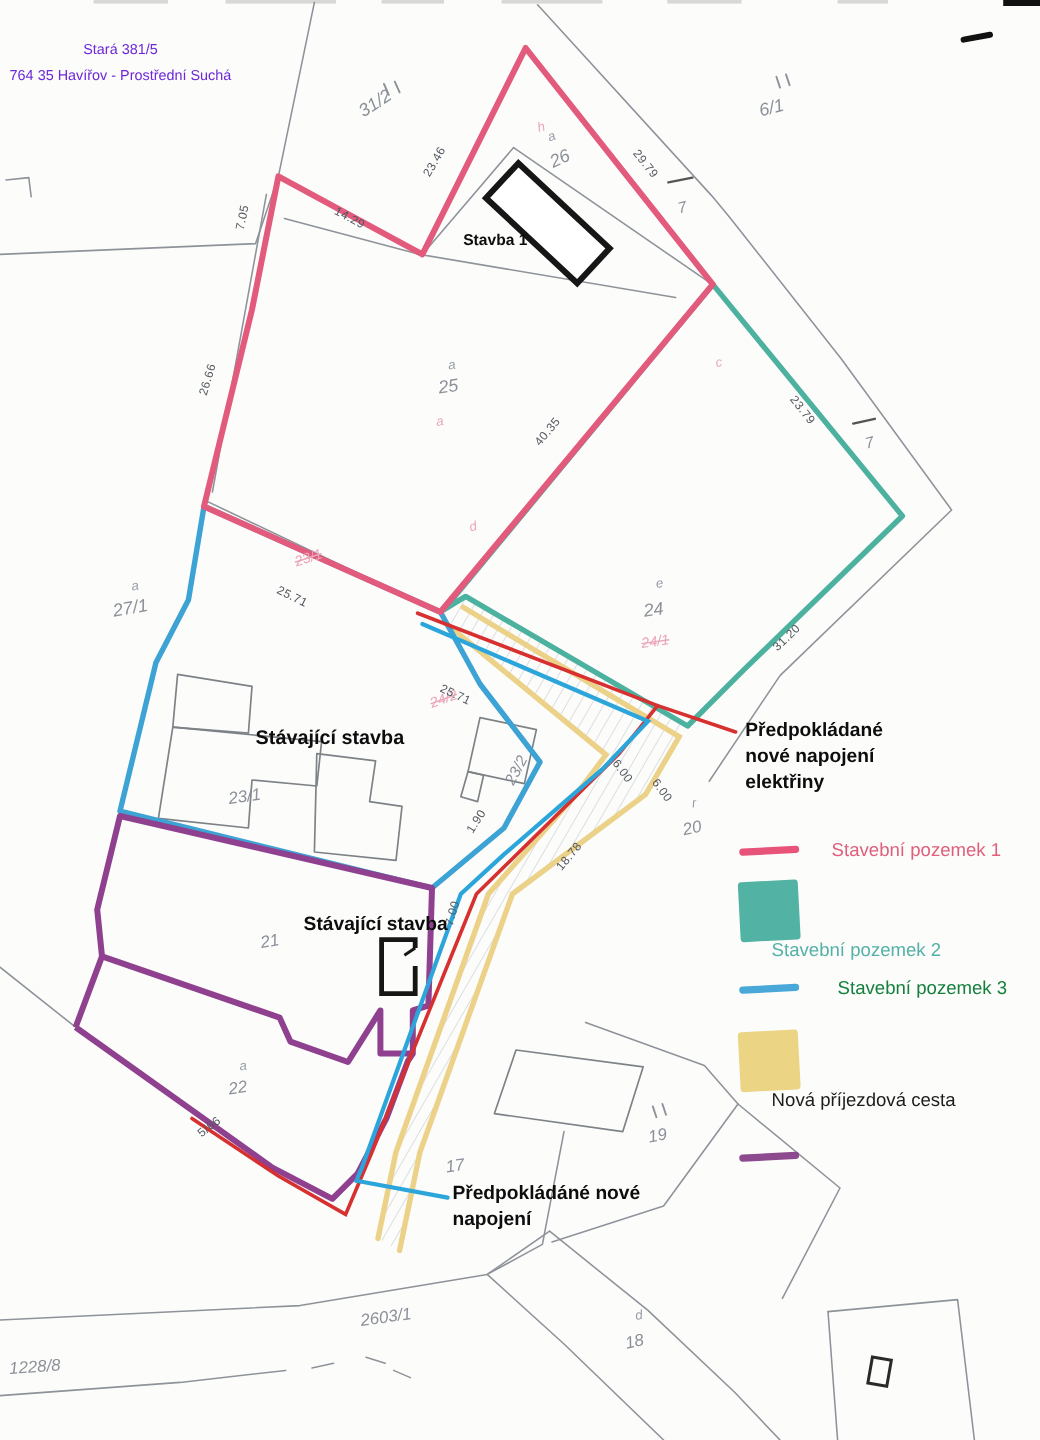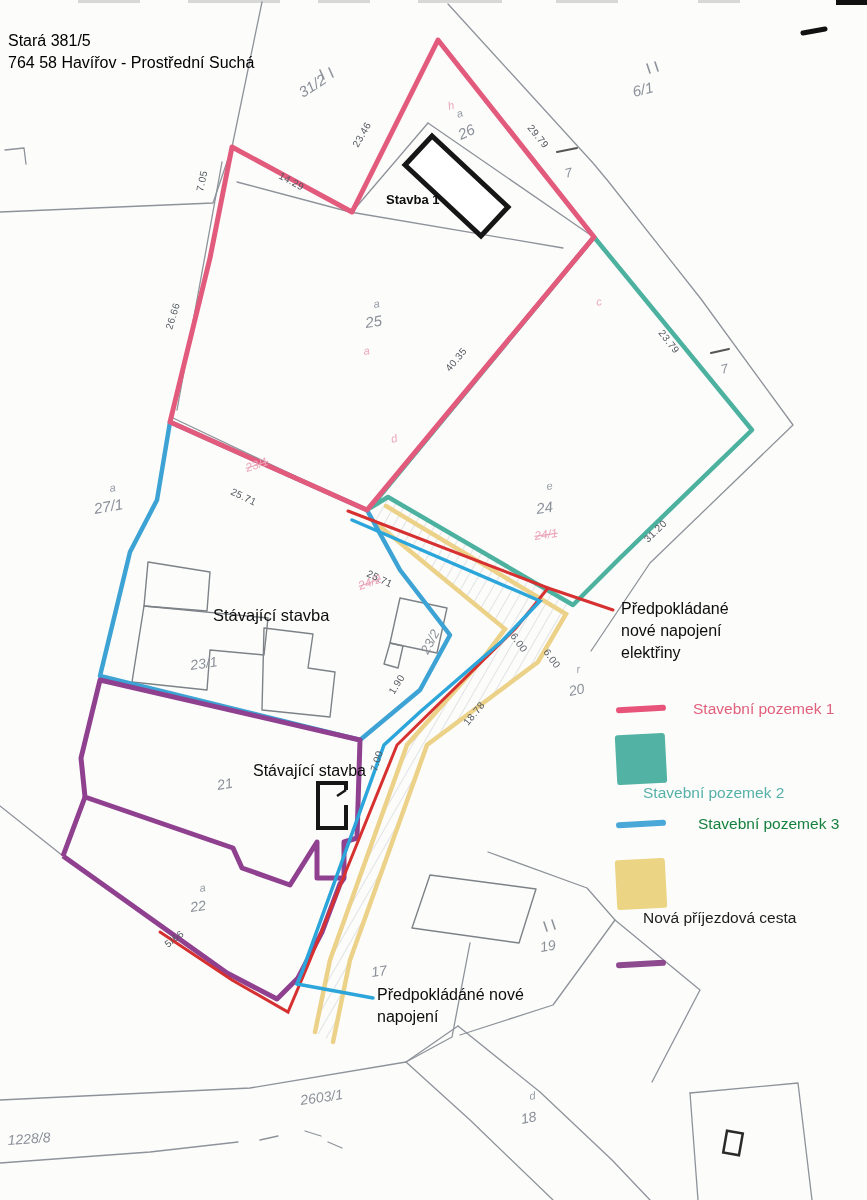--- a/index.html
+++ b/index.html
@@ -1,21 +1,21 @@
 <!DOCTYPE html>
 <html><head>
 <meta charset="utf-8">
 <style>
   html,body{margin:0;padding:0;background:#e8e8e8;}
   .page{position:relative;width:867px;height:1200px;background:#fcfcfb;overflow:hidden;
         font-family:"Liberation Sans", sans-serif;}
   svg{position:absolute;left:0;top:0;}
   .overlay{position:absolute;}
-  .addr{color:#000000;font-size:16px;line-height:22px;}
-  .maplabel{color:#0d0d0d;font-weight:400;white-space:pre-line;}
+  .addr{color:#6d28d9;font-size:12px;line-height:22px;text-align:center;}
+  .maplabel{color:#0d0d0d;font-weight:700;white-space:pre-line;}
   .legend-row{display:flex;align-items:flex-start;margin-left:0;}
   .swatch{width:50px;height:6px;border-radius:3px;flex:0 0 50px;margin-top:6px;transform:rotate(-3deg);}
   .legend-label{margin-left:27px;font-size:15.5px;line-height:18px;}
   .p-lbl{fill:#8b9099;font-style:italic;font-family:"Liberation Sans",sans-serif;}
   .scr{fill:#979da6;font-style:italic;font-size:11px;font-family:"Liberation Sans",sans-serif;}
   .pk{fill:#eba6ba;font-style:italic;font-size:11px;font-family:"Liberation Sans",sans-serif;}
   .strk{fill:#eba6ba;font-style:italic;font-size:12px;text-decoration:line-through;
         font-family:"Liberation Sans",sans-serif;}
   .meas{fill:#53585f;font-size:10px;letter-spacing:.4px;font-family:"Liberation Sans",sans-serif;}
   .smudge{position:absolute;top:0;height:3px;background:#b9b9b9;opacity:.55;}
@@ -171,21 +171,21 @@
       <text class="meas" transform="translate(543,652) rotate(54)">6.00</text>
       <text class="meas" transform="translate(394,695) rotate(-58)">1.90</text>
       <text class="meas" transform="translate(468,726) rotate(-50)">18.78</text>
       <text class="meas" transform="translate(377,772) rotate(-74)">7.00</text>
       <text class="meas" transform="translate(168,948) rotate(-38)">5/66</text>
     </g>
   </svg>
 
   <div class="overlay addr" style="left:8px;top:30px;">
     <div>Stará 381/5</div>
-    <div>764 58 Havířov - Prostřední Suchá</div>
+    <div>764 35 Havířov - Prostřední Suchá</div>
   </div>
 
   <div class="overlay maplabel" style="left:386px;top:192px;font-size:13px;font-weight:600;">Stavba 1</div>
 
   <div class="overlay maplabel" style="left:213px;top:606px;font-size:16.5px;">Stávající stavba</div>
 
   <div class="overlay maplabel" style="left:253px;top:762px;font-size:16px;">Stávající stavba</div>
 
   <div class="overlay maplabel" style="left:621px;top:598px;font-size:16px;line-height:22px;">Předpokládané
 nové napojení

